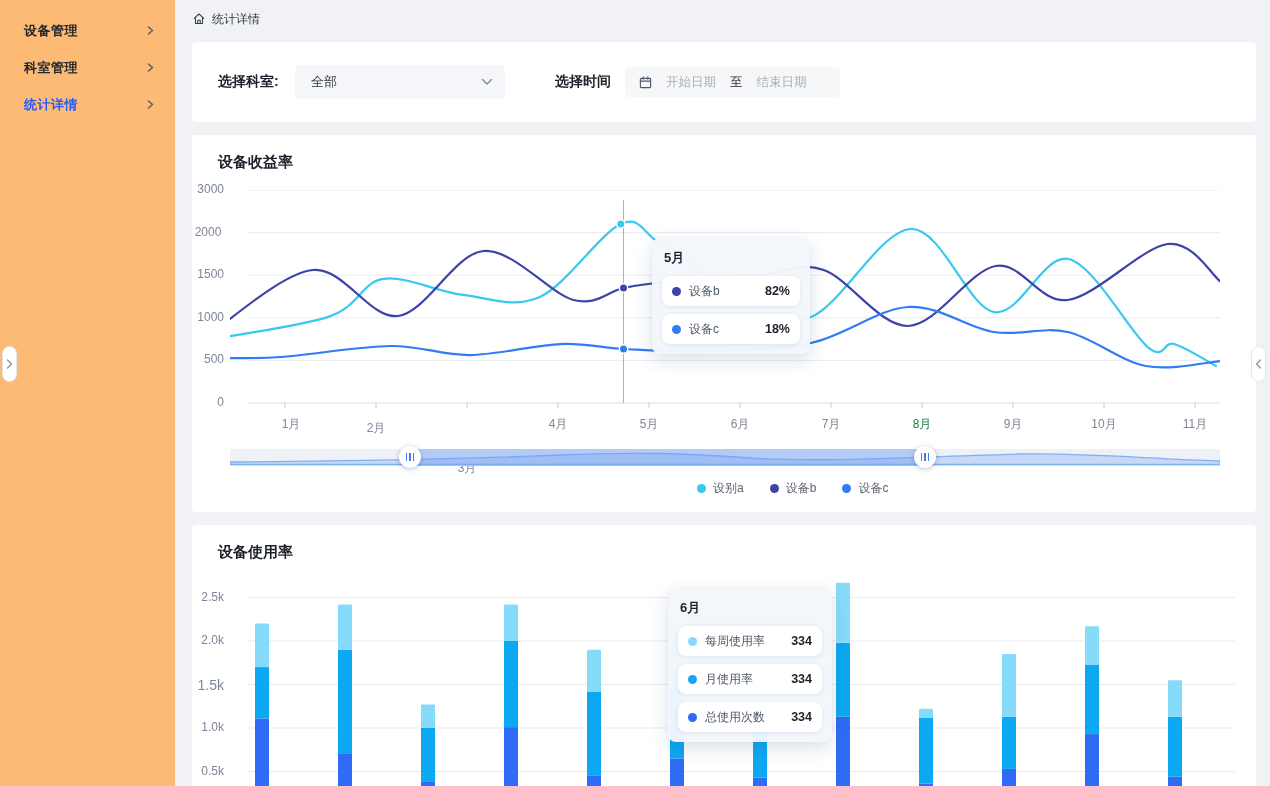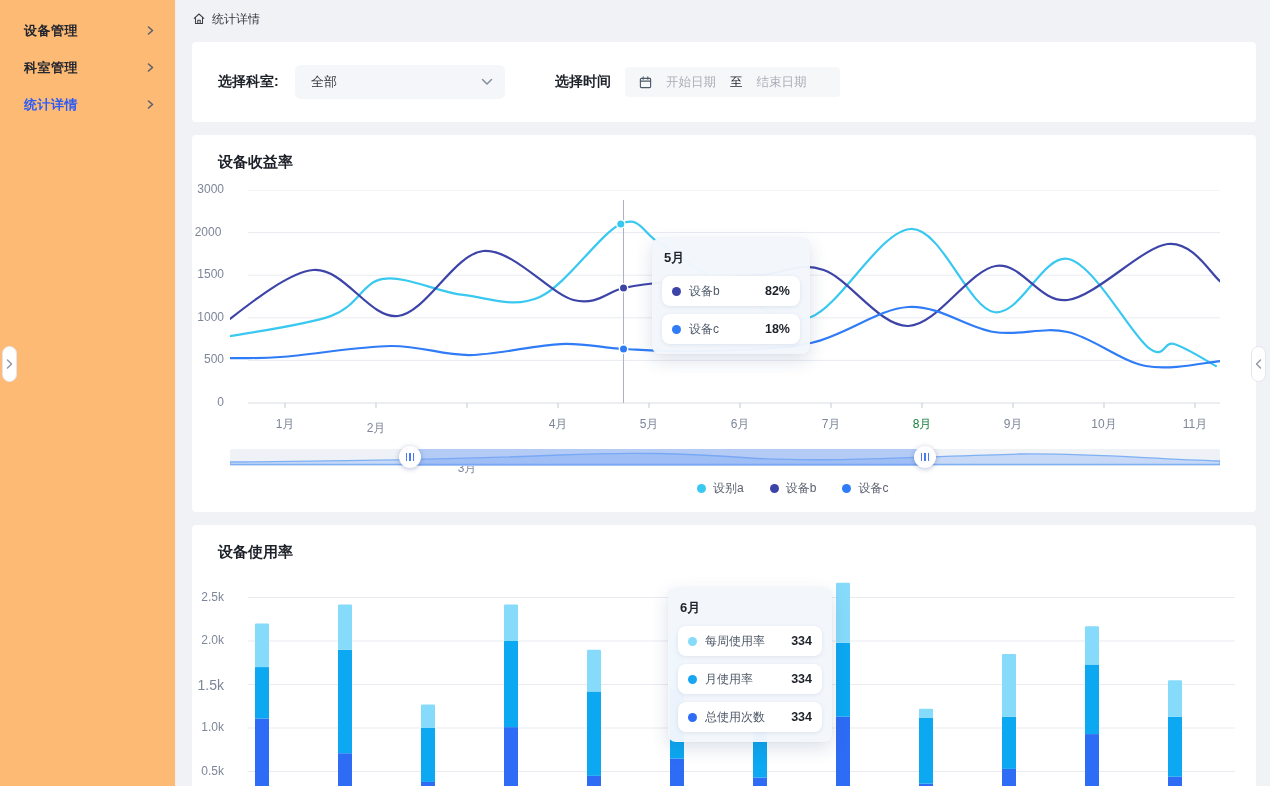--- a/index.html
+++ b/index.html
@@ -160,21 +160,21 @@
           <line x1="965" y1="213" x2="965" y2="218" stroke="#c3c9d4" stroke-width="1"></line>
           <line x1="393.52" y1="10" x2="393.52" y2="213" stroke="#aab2c2" stroke-width="1"></line>
           <path d="M-17.799999999999997,149.1C1.9166666666666679,145.266,71.98666666666666,136.1212,100.5,126.096C129.01333333333332,116.0708,131.13666666666666,92.47040000000001,153.28,88.9488C175.42333333333335,85.4272,207.2733333333333,101.95599999999999,233.35999999999999,104.9664C259.44666666666666,107.9768,283.5616666666666,118.82560000000001,309.79999999999995,107.0112C336.0383333333333,95.1968,370.61833333333334,42.91239999999999,390.79,34.07999999999999C410.9616666666667,25.24759999999999,411.71999999999997,42.65679999999998,430.83,54.01679999999999C449.94,65.37679999999999,480.42499999999995,90.0848,505.45,102.24000000000001C530.475,114.39520000000002,551.7083333333334,137.4915,580.98,126.948C610.2516666666667,116.40449999999998,650.595,39.802599999999984,681.08,38.978999999999985C711.565,38.155399999999986,737.6516666666665,117.0009,763.8899999999999,122.0064C790.1283333333332,127.0119,812.8783333333333,63.175799999999995,838.51,69.012C864.1416666666667,74.8482,900.0866666666667,142.852,917.6800000000001,157.02360000000002C935.2733333333334,171.19520000000003,932.6949999999999,150.87500000000003,944.0699999999999,154.04160000000002C955.4449999999999,157.2082,978.9533333333334,172.3596,985.9300000000001,176.0232" fill="none" stroke="#38c8f0" stroke-width="2.2" stroke-linecap="round"></path>
           <path d="M-17.799999999999997,142.0284C-0.9649999999999963,131.6908,52.269999999999996,82.67240000000001,83.21000000000001,80.00280000000001C114.15000000000002,77.3332,139.47833333333335,129.1774,167.84000000000003,126.0108C196.2016666666667,122.8442,224.10833333333338,63.672799999999995,253.38000000000002,61.00319999999999C282.6516666666667,58.33359999999999,320.1133333333333,103.8304,343.46999999999997,109.9932C366.82666666666665,116.156,378.20166666666665,100.9762,393.52,97.98C408.8383333333333,94.9838,412.93333333333334,94.146,435.38,92.016C457.82666666666665,89.88600000000001,501.81000000000006,87.2022,528.2,85.2C554.59,83.1978,568.695,71.53960000000001,593.72,80.00280000000001C618.745,88.46600000000001,649.6850000000001,136.64659999999998,678.35,135.9792C707.015,135.3118,739.1683333333334,80.3294,765.71,75.9984C792.2516666666667,71.6674,808.9350000000001,113.6568,837.6,109.9932C866.265,106.3296,912.2199999999999,57.06979999999999,937.6999999999999,54.01679999999999C963.18,50.96379999999999,981.6833333333333,85.3988,990.4799999999999,91.6752" fill="none" stroke="#3d44a8" stroke-width="2.2" stroke-linecap="round"></path>
           <path d="M-17.799999999999997,168.0144C-6.424999999999997,167.844,20.723333333333326,168.9942,50.449999999999996,166.99200000000002C80.17666666666666,164.98980000000003,129.01333333333332,156.32780000000002,160.56,156.0012C192.10666666666668,155.6746,211.3683333333333,165.35899999999998,239.73,165.0324C268.09166666666664,164.7058,305.09833333333336,155.0498,330.73,154.04160000000002C356.3616666666667,153.03340000000003,370.1633333333333,157.8188,393.52,158.9832C416.87666666666667,160.1476,439.62666666666667,162.022,470.87,161.028C502.11333333333334,160.034,546.4,160.3606,580.98,153.0192C615.5600000000001,145.67780000000002,647.865,118.8114,678.35,116.9796C708.835,115.1478,737.3483333333332,137.8536,763.8899999999999,142.0284C790.4316666666665,146.2032,812.2716666666666,136.36260000000001,837.6,142.0284C862.9283333333334,147.6942,890.3800000000001,171.1952,915.8600000000001,176.0232C941.3400000000001,180.8512,978.0433333333333,171.8342,990.4799999999999,170.9964" fill="none" stroke="#2f7cf6" stroke-width="2.2" stroke-linecap="round"></path>
           <circle cx="390.79" cy="34.07999999999999" r="4.2" fill="#38c8f0" stroke="#ffffff" stroke-width="1.4"></circle>
           <circle cx="393.52" cy="97.98" r="4.2" fill="#3d44a8" stroke="#ffffff" stroke-width="1.4"></circle>
           <circle cx="393.52" cy="158.9832" r="4.2" fill="#2f7cf6" stroke="#ffffff" stroke-width="1.4"></circle>
         </svg>
       <div class="xlabels" id="rev-xlabels" style="position:absolute; left:38px; top:281px;">
-          <span style="position: absolute; left: 35px; top: 0px; width: 40px; text-align: center; font-size: 12px; color: rgb(125, 134, 153);">1月</span>
+          <span style="position: absolute; left: 41px; top: 0px; width: 40px; text-align: center; font-size: 12px; color: rgb(125, 134, 153);">1月</span>
           <span style="position: absolute; left: 126px; top: 4px; width: 40px; text-align: center; font-size: 12px; color: rgb(125, 134, 153);">2月</span>
           <span style="position: absolute; left: 217px; top: 0px; width: 40px; text-align: center; font-size: 12px; color: rgb(125, 134, 153); margin-top: 44px;">3月</span>
           <span style="position: absolute; left: 308px; top: 0px; width: 40px; text-align: center; font-size: 12px; color: rgb(125, 134, 153);">4月</span>
           <span style="position: absolute; left: 399px; top: 0px; width: 40px; text-align: center; font-size: 12px; color: rgb(125, 134, 153);">5月</span>
           <span style="position: absolute; left: 490px; top: 0px; width: 40px; text-align: center; font-size: 12px; color: rgb(125, 134, 153);">6月</span>
           <span style="position: absolute; left: 581px; top: 0px; width: 40px; text-align: center; font-size: 12px; color: rgb(125, 134, 153);">7月</span>
           <span style="position: absolute; left: 672px; top: 0px; width: 40px; text-align: center; font-size: 12px; color: #15803d;">8月</span>
           <span style="position: absolute; left: 763px; top: 0px; width: 40px; text-align: center; font-size: 12px; color: rgb(125, 134, 153);">9月</span>
           <span style="position: absolute; left: 854px; top: 0px; width: 40px; text-align: center; font-size: 12px; color: rgb(125, 134, 153);">10月</span>
           <span style="position: absolute; left: 945px; top: 0px; width: 40px; text-align: center; font-size: 12px; color: rgb(125, 134, 153);">11月</span>

